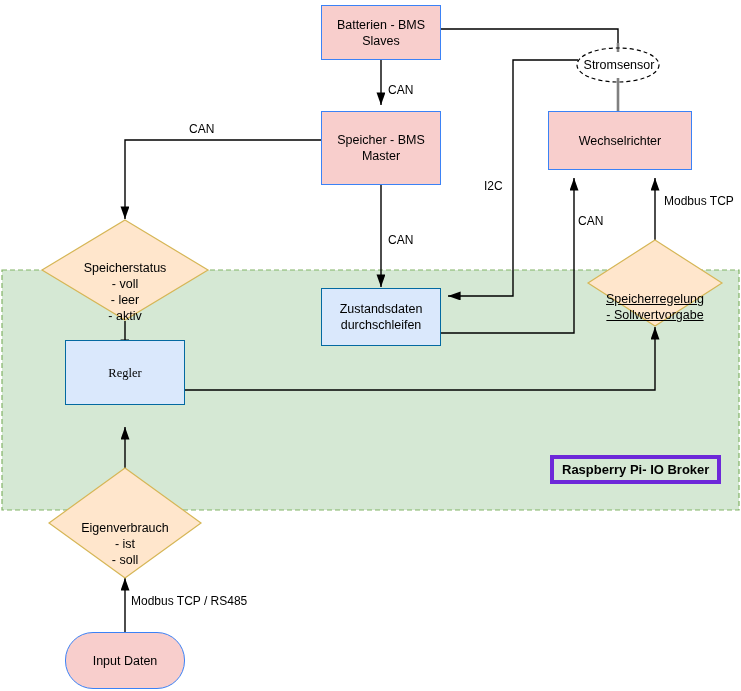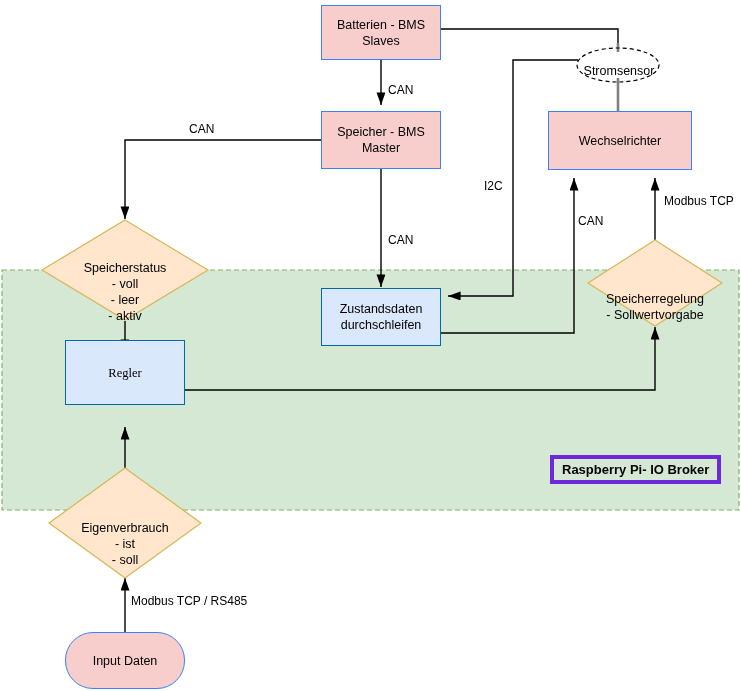--- a/index.html
+++ b/index.html
@@ -73,21 +73,21 @@
     </g>
 
     <ellipse cx="618" cy="65" rx="41" ry="17" fill="none" stroke="#000" stroke-width="1.2" stroke-dasharray="4,3"></ellipse>
   </svg>
 
   <div class="node rect-pink" style="left:321px;top:5px;width:120px;height:55px;">
     <span class="boxtxt">Batterien - BMS
 Slaves</span>
   </div>
 
-  <div class="node rect-pink" style="left:321px;top:111px;width:120px;height:58px;text-align:center;">
+  <div class="node rect-pink" style="left:321px;top:111px;width:120px;height:74px;text-align:center;">
     <span class="boxtxt">Speicher - BMS
 Master</span>
   </div>
 
   <div class="node rect-pink" style="left:548px;top:111px;width:144px;height:59px;">
     <span class="boxtxt">Wechselrichter</span>
   </div>
 
   <div class="node rect-blue" style="left:321px;top:288px;width:120px;height:58px;">
     <span class="boxtxt">Zustandsdaten
@@ -102,32 +102,32 @@
     <span class="boxtxt">Input Daten</span>
   </div>
 
   <div class="diamond-label" style="left:45px;top:235px;width:160px;height:70px;">
     <span>Speicherstatus
 - voll
 - leer
 - aktiv</span>
   </div>
 
-  <div class="diamond-label" style="left:575px;top:266px;width:160px;height:38px;">
+  <div class="diamond-label" style="left:575px;top:266px;width:160px;height:38px;text-decoration:underline;">
     <span>Speicherregelung
 - Sollwertvorgabe</span>
   </div>
 
   <div class="diamond-label" style="left:45px;top:487px;width:160px;height:70px;">
     <span>Eigenverbrauch
 - ist
 - soll</span>
   </div>
 
-  <div class="ellipse-label" style="left:578px;top:52px;width:82px;height:26px;display:flex;align-items:flex-end;justify-content:center;">
+  <div class="ellipse-label" style="left:578px;top:52px;width:82px;height:26px;display:flex;align-items:center;justify-content:center;">
     <span>Stromsensor</span>
   </div>
 
   <div class="edge-label" style="left:388px;top:84px;">
     <span>CAN</span>
   </div>
 
   <div class="edge-label" style="left:189px;top:123px;">
     <span>CAN</span>
   </div>

